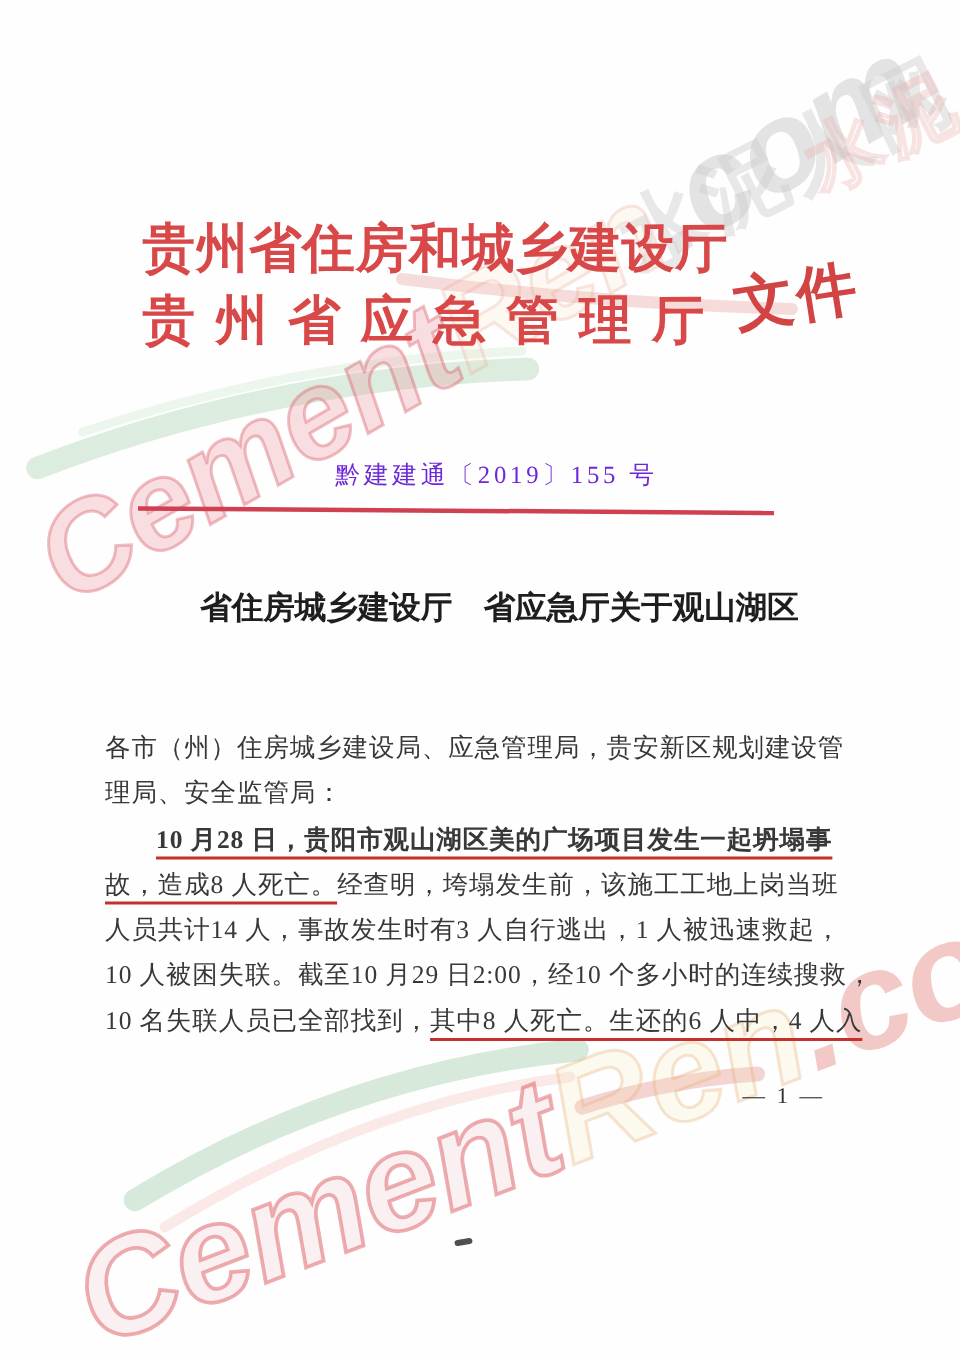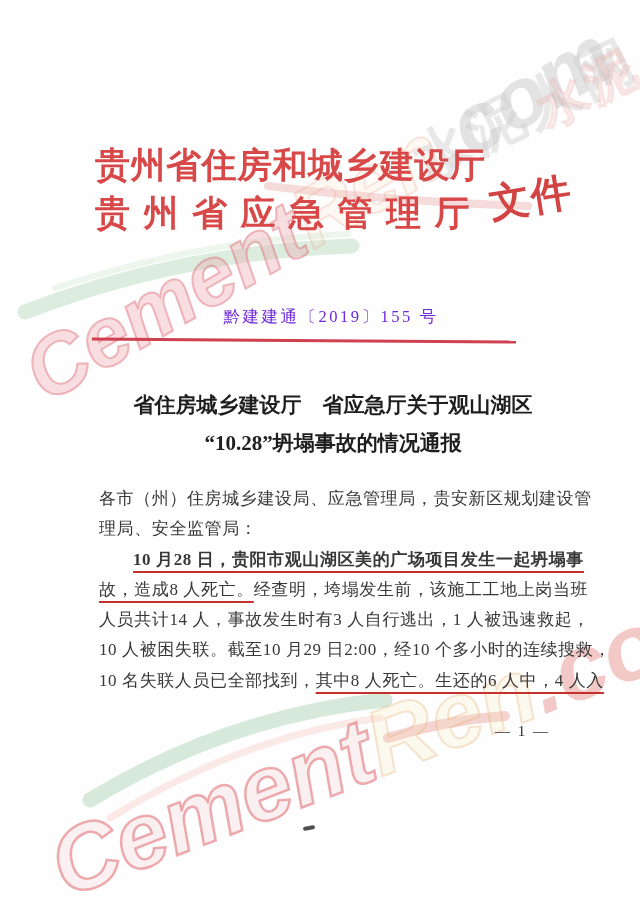--- a/index.html
+++ b/index.html
@@ -32,21 +32,21 @@
   }
   .title {
     position:absolute; top:386px; left:0; right:0; z-index:1;
     text-align:center; padding-left:26px;
     font-size:21px; font-weight:bold; color:#1e1e1e; line-height:38px;
   }
   .doc-body {
     position:absolute; top:484px; left:70px; width:502px; z-index:1;
     font-size:17px; color:#383838; line-height:30.3px; letter-spacing:0.6px;
   }
-  .bline { white-space:nowrap;margin-left:29px; }
+  .bline { white-space:nowrap; }
   .bline.indent { text-indent:34px;font-weight:bold; }
   .u {
     text-decoration:underline;
     text-decoration-color:#c4312b;
     text-decoration-thickness:2px;
     text-underline-offset:6px;
   }
   .page-number {
     position:absolute; top:723px; left:495px; z-index:1;
     font-size:15px; color:#2f2f2f; letter-spacing:2px; white-space:nowrap;
@@ -93,21 +93,20 @@
     <div class="agency-line l2">贵州省应急管理厅</div>
   </div>
   <div class="wenjian">文件</div>
 
   <div class="doc-number">黔建建通〔2019〕155 号</div>
 
   <div class="red-rule"></div>
 
   <div class="title">
     <div>省住房城乡建设厅　省应急厅关于观山湖区</div>
-    <div>“10.28”坍塌事故的情况通报</div>
   </div>
 
   <div class="doc-body" id="doc-body">
       <div class="bline"><span>各市（州）住房城乡建设局、应急管理局，贵安新区规划建设管</span></div>
       <div class="bline"><span>理局、安全监管局：</span></div>
       <div class="bline indent"><span class="u">10 月28 日，贵阳市观山湖区美的广场项目发生一起坍塌事</span></div>
       <div class="bline"><span class="u">故，造成8 人死亡。</span><span>经查明，垮塌发生前，该施工工地上岗当班</span></div>
       <div class="bline"><span>人员共计14 人，事故发生时有3 人自行逃出，1 人被迅速救起，</span></div>
       <div class="bline"><span>10 人被困失联。截至10 月29 日2:00，经10 个多小时的连续搜救，</span></div>
       <div class="bline"><span>10 名失联人员已全部找到，</span><span class="u">其中8 人死亡。生还的6 人中，4 人入</span></div>

